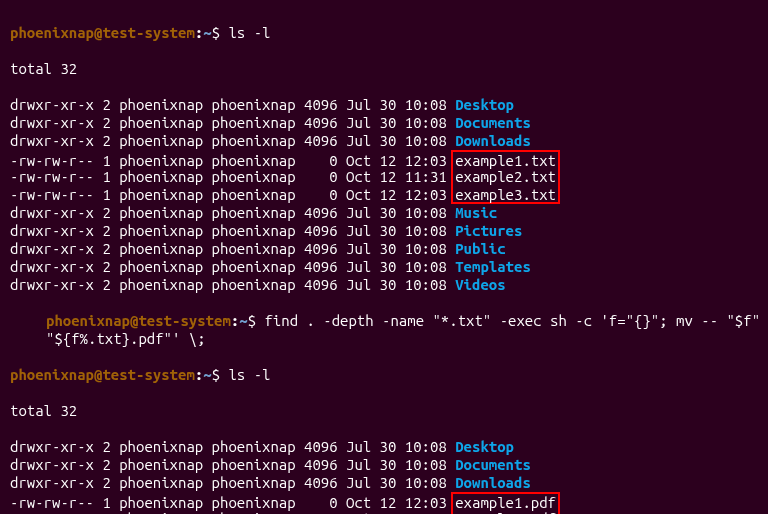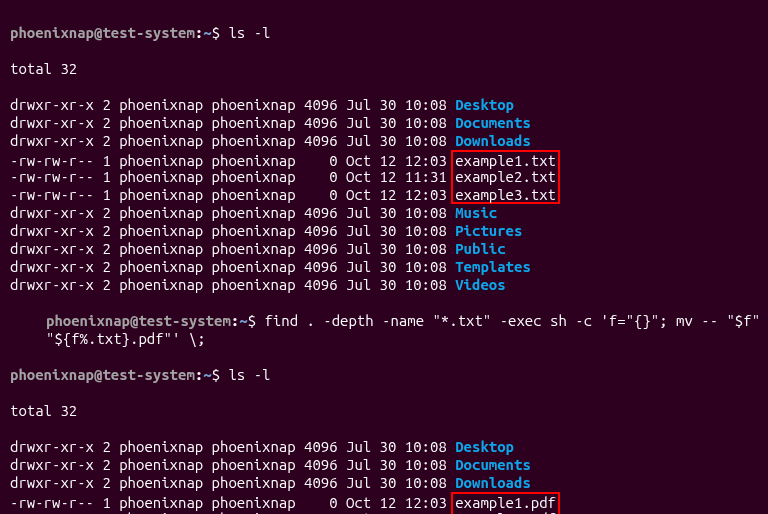--- a/index.html
+++ b/index.html
@@ -11,21 +11,21 @@
     font-family: "Ubuntu Mono", "DejaVu Sans Mono", Menlo, Consolas, monospace;
     font-size: 15px;
     line-height: 18px;
     color: #ffffff;
     overflow: hidden;
   }
   .terminal {
     padding: 6px 8px 6px 10px;
     white-space: pre;
   }
-  .prompt-user { color: #a3a3a3; font-weight: bold; }
+  .prompt-user { color: #a16207; font-weight: bold; }
   .prompt-colon { color: #ffffff; font-weight: bold; }
   .prompt-path { color: #729fcf; font-weight: bold; }
   .prompt-dollar { color: #ffffff; }
   .dir { color: #0ea5e9; font-weight: bold; }
   .cmd { color: #ffffff; }
   .line { display: block; height: 18px; }
   .multi { height: auto; margin-left: 36px; }
 </style>
 </head>
 <body>

